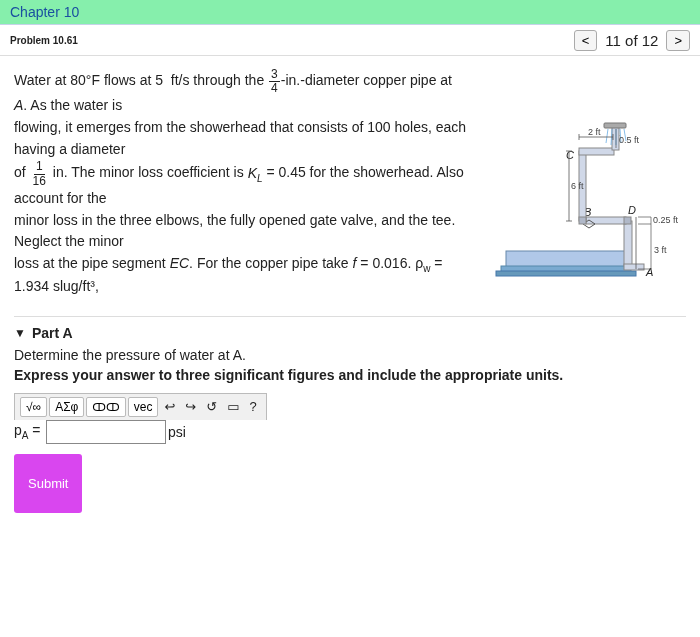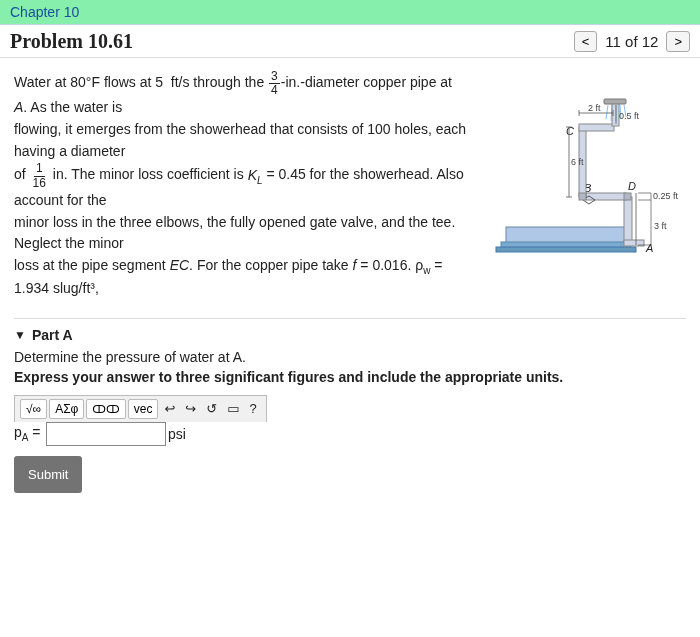--- a/index.html
+++ b/index.html
@@ -20,23 +20,22 @@
       border-bottom: 1px solid #c5d3e8;
     }
     .problem-bar {
       display: flex;
       align-items: center;
       justify-content: space-between;
       padding: 5px 10px 4px 10px;
       border-bottom: 1px solid #ddd;
     }
     .problem-label {
-      font-size: 20px;
+      font-size: 10px;
       font-weight: bold;
-      font-family: Liberation Serif, serif;
     }
     .nav-controls {
       display: flex;
       align-items: center;
       gap: 4px;
     }
     .nav-btn {
       border: 1px solid #aaa;
       background: #f5f5f5;
       border-radius: 3px;
@@ -52,21 +51,21 @@
       padding: 12px 14px 0 14px;
     }
     .problem-text {
       font-size: 14px;
       line-height: 1.55;
       margin-bottom: 8px;
     }
     .problem-layout {
       display: flex;
       gap: 8px;
-      align-items: center;
+      align-items: flex-end;
     }
     .text-block {
       flex: 1;
     }
     .diagram-area {
       width: 210px;
       flex-shrink: 0;
       margin-top: 2px;
     }
     .diagram-svg-container {
@@ -147,25 +146,25 @@
     }
     .answer-unit {
       font-size: 14px;
     }
     .btn-row {
       display: flex;
       gap: 10px;
       margin-bottom: 16px;
     }
     .submit-btn {
-      background: #737373;
+      background: #d946ef;
       color: #fff;
       border: none;
       border-radius: 3px;
-      padding: 11px 14px;
+      padding: 22px 14px;
       font-size: 13px;
       cursor: pointer;
     }
     .request-link {
       color: #1a4fa0;
       font-size: 13px;
       text-decoration: underline;
       background: none;
       border: none;
       cursor: pointer;

